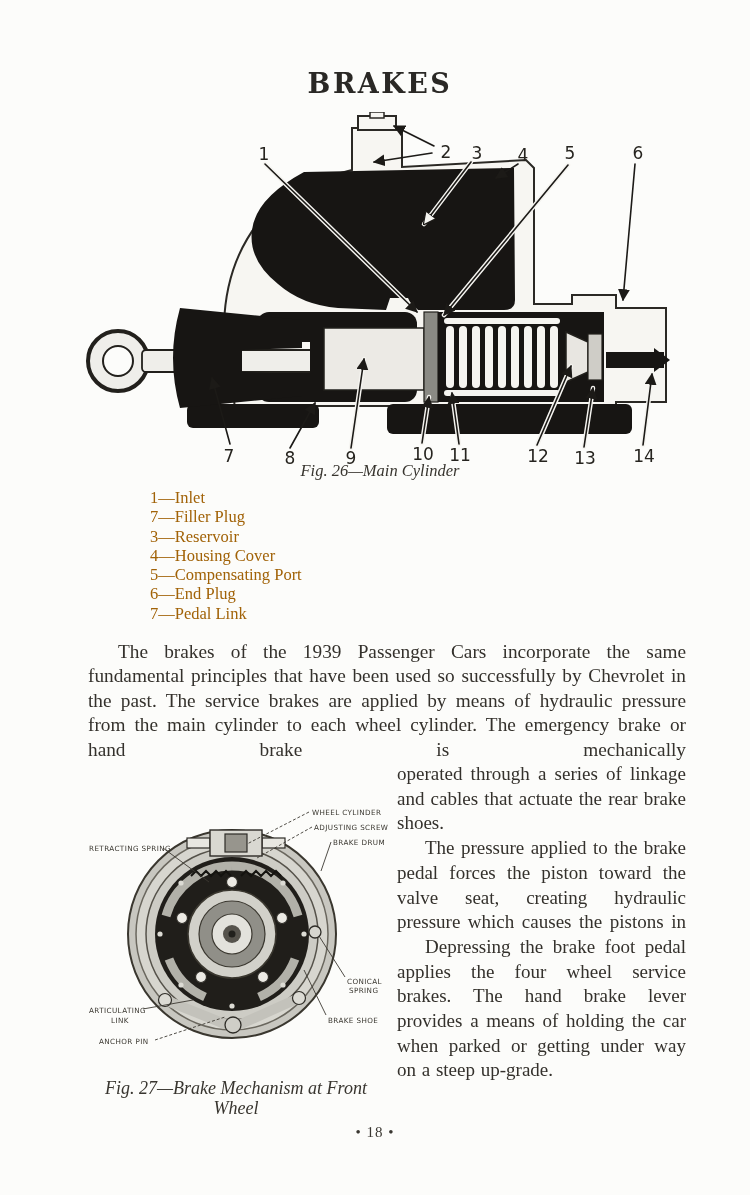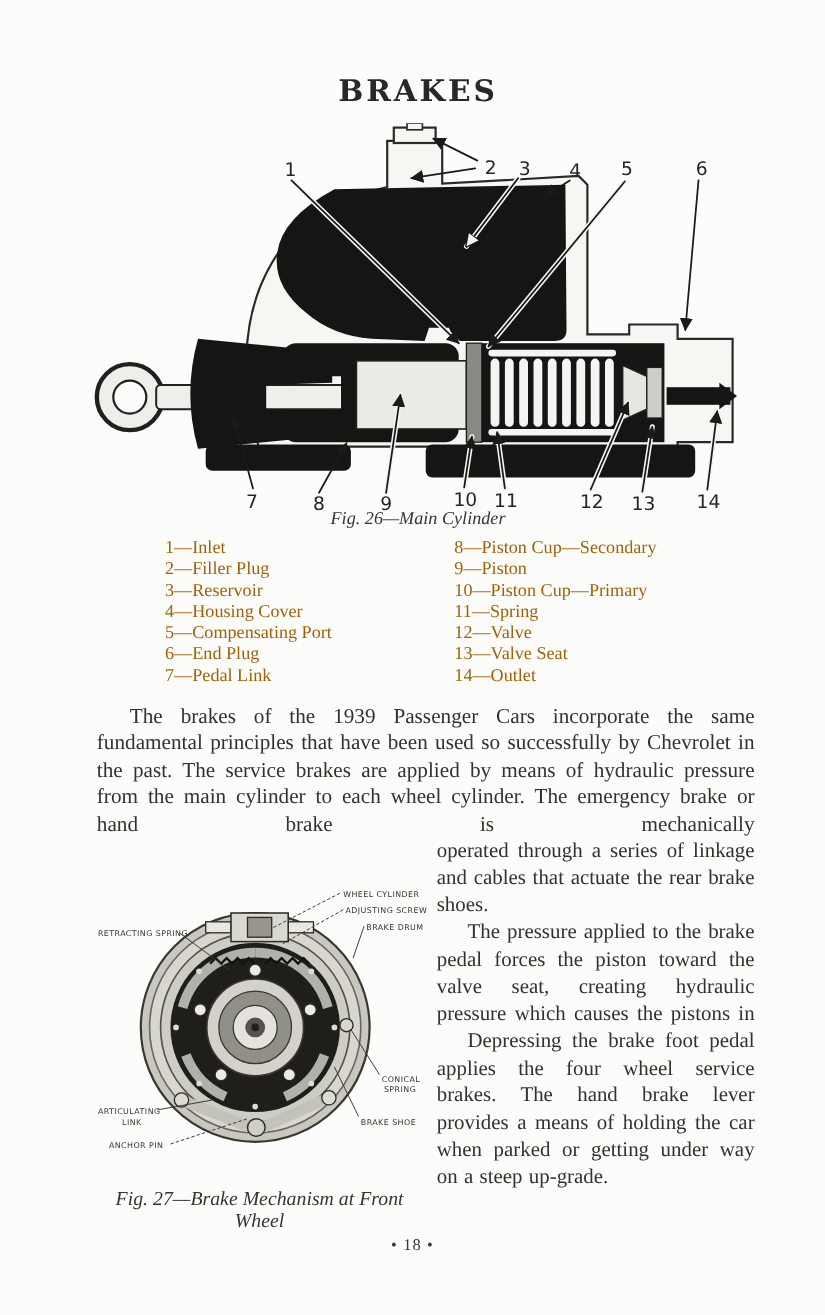--- a/index.html
+++ b/index.html
@@ -164,35 +164,26 @@
         <text class="callout" x="572" y="350" text-anchor="middle">14</text>
       </g>
     </svg>
   </div>
 
   <div class="fig26-caption">Fig. 26—Main Cylinder</div>
 
   <div class="legend">
     <ul class="col-left">
       <li>1—Inlet</li>
-      <li>2—Filler Plug</li>
+      <li>7—Filler Plug</li>
       <li>3—Reservoir</li>
       <li>4—Housing Cover</li>
       <li>5—Compensating Port</li>
       <li>6—End Plug</li>
       <li>7—Pedal Link</li>
-    </ul>
-    <ul class="col-right">
-      <li>8—Piston Cup—Secondary</li>
-      <li>9—Piston</li>
-      <li>10—Piston Cup—Primary</li>
-      <li>11—Spring</li>
-      <li>12—Valve</li>
-      <li>13—Valve Seat</li>
-      <li>14—Outlet</li>
     </ul>
   </div>
 
   <div class="bodytext">
     <p class="p-intro">The brakes of the 1939 Passenger Cars incorporate the same fundamental principles that have been used so successfully by Chevrolet in the past. The service brakes are applied by means of hydraulic pressure from the main cylinder to each wheel cylinder. The emergency brake or hand brake is mechanically</p>
     <div class="wrap-section">
       <figure class="fig27">
         <svg width="322" height="268" viewBox="0 0 322 268">
 
           <circle cx="157" cy="140" r="104" fill="#c8c7c0" stroke="#3a372f" stroke-width="2"></circle>

